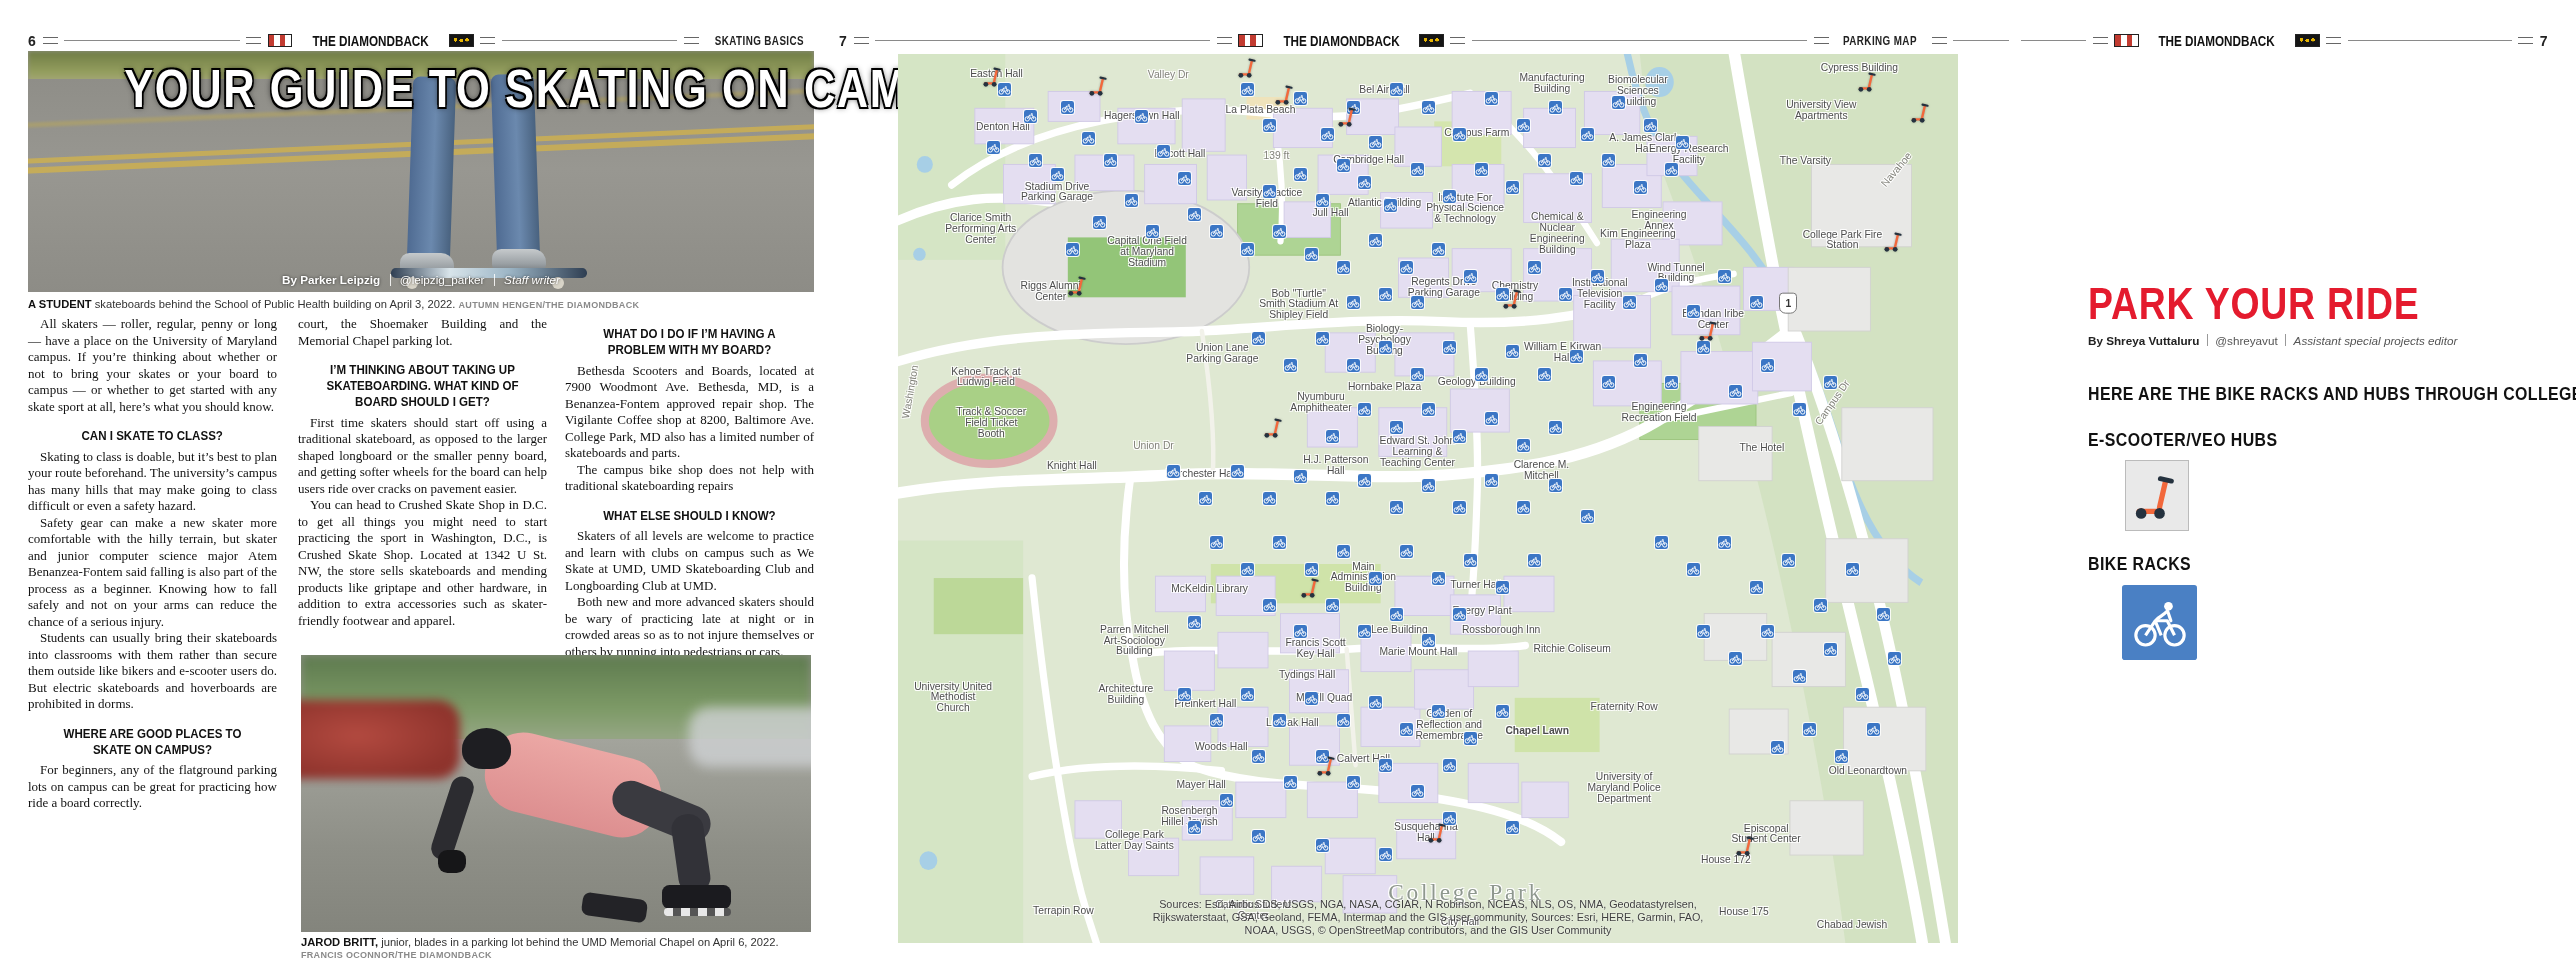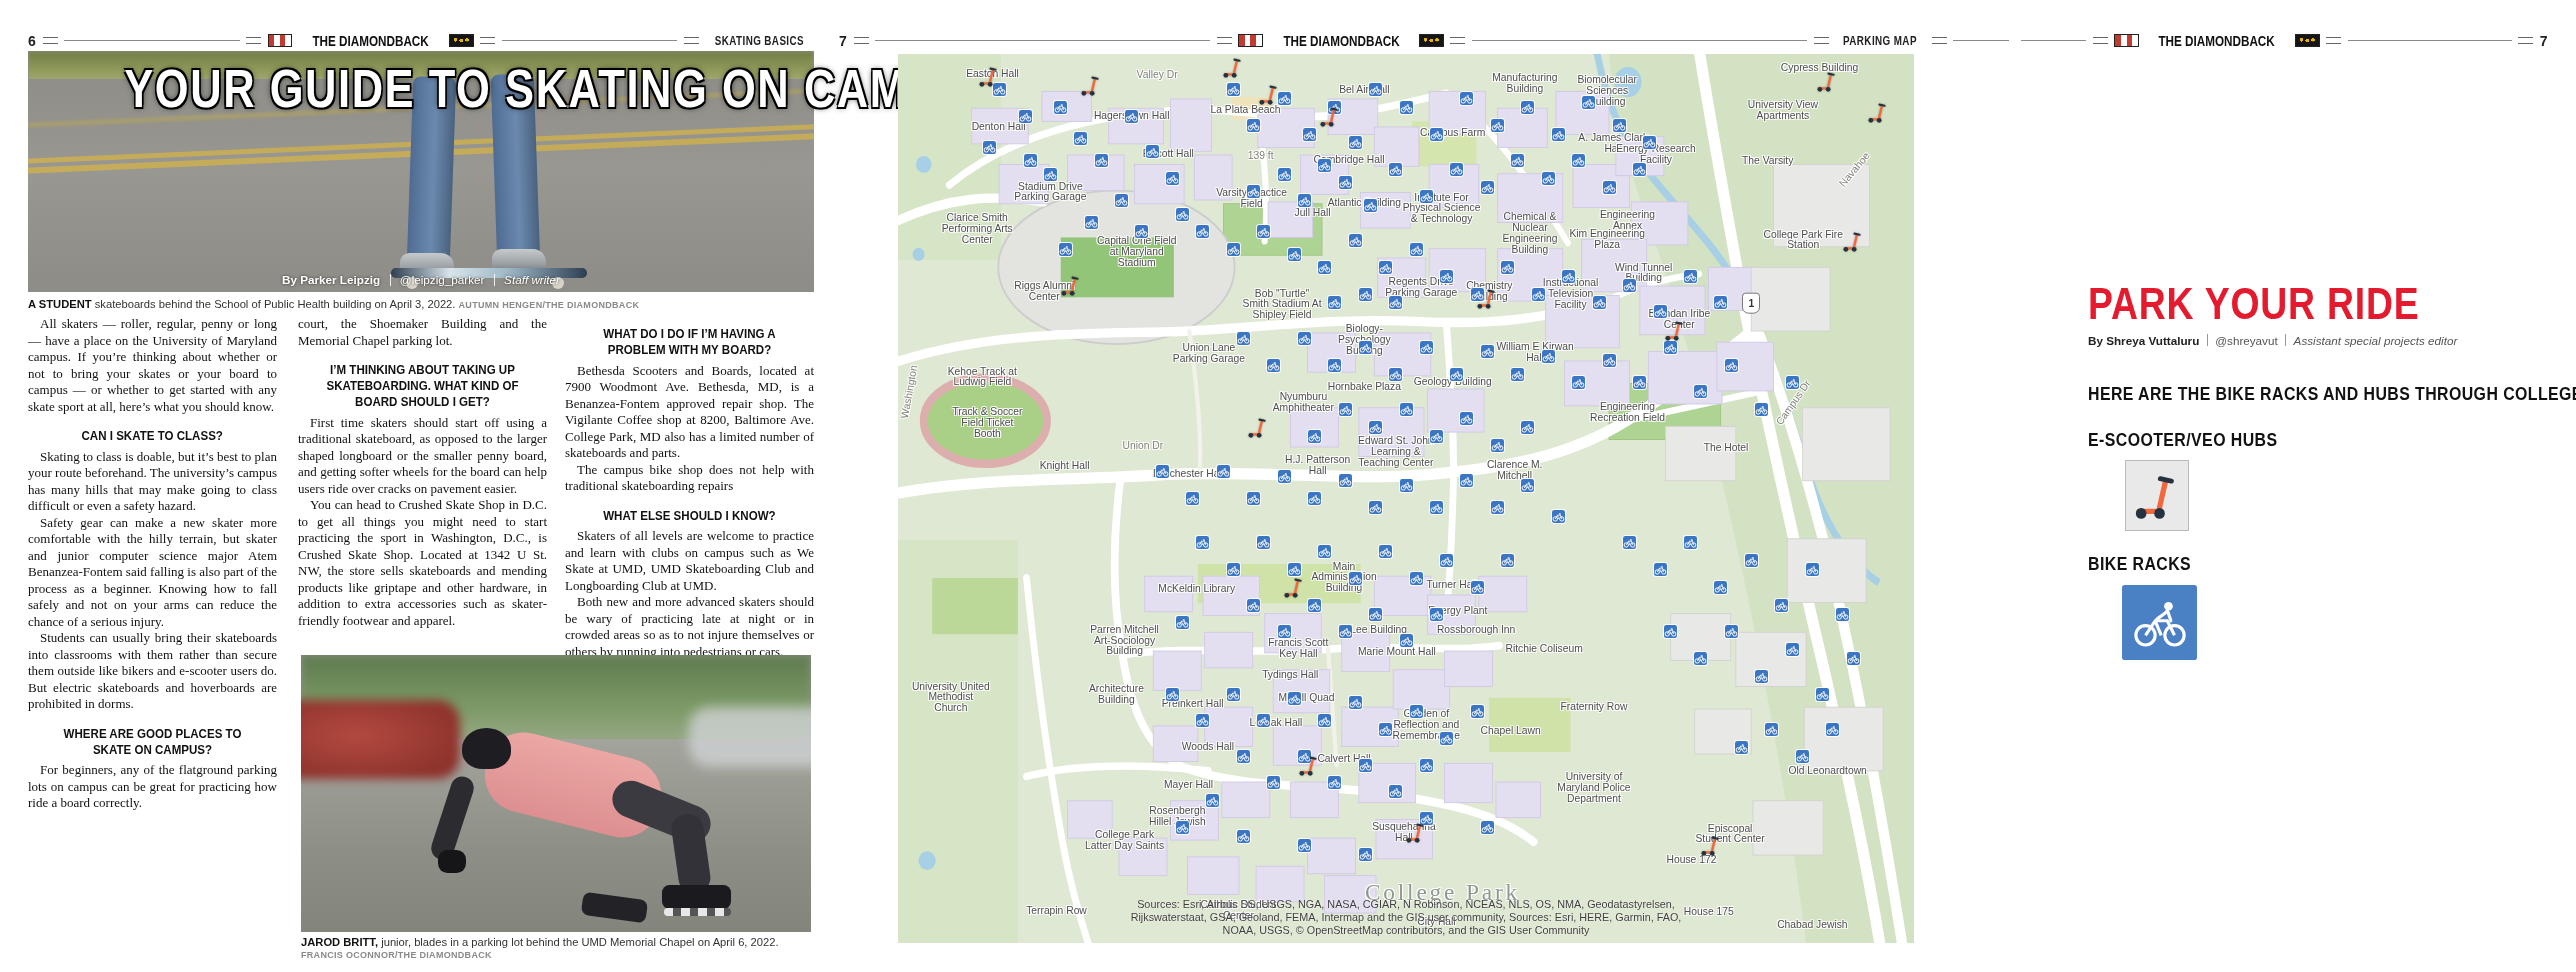--- a/index.html
+++ b/index.html
@@ -74,21 +74,21 @@
      background:linear-gradient(180deg,#eba7a4,#dd8f90);transform:rotate(14deg);}
   .p2-arm{position:absolute;left:140px;top:120px;width:22.5px;height:86px;border-radius:11.2px;background:#2c2c30;transform:rotate(18deg);}
   .p2-glove{position:absolute;left:137px;top:195px;width:28px;height:22.5px;border-radius:9.4px;background:#161618;}
   .p2-thigh{position:absolute;left:309px;top:138px;width:103px;height:37px;border-radius:18.7px;background:#3a3a40;transform:rotate(22deg);}
   .p2-shin{position:absolute;left:374px;top:159px;width:32px;height:79px;border-radius:15px;background:#323238;transform:rotate(-8deg);}
   .p2-skate{position:absolute;left:361px;top:230px;width:69px;height:24px;border-radius:7.5px;background:#1b1b1f;}
   .p2-skate2{position:absolute;left:281px;top:241px;width:65px;height:22.5px;border-radius:7.5px;background:#232327;transform:rotate(8deg);}
   .p2-wheels{position:absolute;left:363px;top:253px;width:67px;height:7.5px;border-radius:3.7px;
      background:repeating-linear-gradient(90deg,#e8e8e8 0 9.4px,#555 9.4px 17px);}
   
-  #map{left:898px;top:54px;width:1016px;height:889px;background:#dfe8d2;overflow:hidden;}
+  #map{left:898px;top:54px;width:1016px;height:889px;background:#dfe8d2;overflow:hidden;padding-left:44px;}
   #map svg{position:absolute;left:0;top:0;width:100%;height:100%;}
   .map-label{position:absolute;transform:translate(-50%,-50%);font-size:10.3px;line-height:10.8px;
      color:#4d4d4d;text-align:center;max-width:80px;white-space:normal;
      text-shadow:-0.9px -0.9px 0 #fff,0.9px -0.9px 0 #fff,-0.9px 0.9px 0 #fff,0.9px 0.9px 0 #fff,0 0 1.9px #fff;pointer-events:none;}
   .map-label.road{color:#82827a;max-width:112px;white-space:nowrap;}
   .map-label.city{font-family:"Liberation Serif",serif;font-size:23.4px;letter-spacing:2.8px;color:#8f988f;white-space:nowrap;max-width:none;margin-left:8px;}
   .bike-marker{position:absolute;width:13px;height:13px;margin:-6.5px 0 0 -6.5px;border-radius:2.3px;
      background:#3b76c5;box-shadow:0 0 0 0.9px rgba(255,255,255,.9);}
   .bike-marker svg{display:block;width:100%;height:100%;}
   .scooter-marker{position:absolute;width:22.5px;height:24px;margin:-12px 0 0 -11.2px;}
@@ -422,21 +422,21 @@
       <div class="map-label" style="left: 49.1%; top: 67.3%;">Marie Mount Hall</div>
       <div class="map-label" style="left: 38.6%; top: 69.9%;">Tydings Hall</div>
       <div class="map-label" style="left: 40.2%; top: 72.4%;">Morrill Quad</div>
       <div class="map-label" style="left: 22.3%; top: 66%;">Parren Mitchell Art-Sociology Building</div>
       <div class="map-label" style="left: 21.5%; top: 72.1%;">Architecture Building</div>
       <div class="map-label" style="left: 29%; top: 73.1%;">Preinkert Hall</div>
       <div class="map-label" style="left: 37.2%; top: 75.3%;">LeFrak Hall</div>
       <div class="map-label" style="left: 30.5%; top: 78%;">Woods Hall</div>
       <div class="map-label" style="left: 43.9%; top: 79.3%;">Calvert Hall</div>
       <div class="map-label" style="left: 52%; top: 75.5%;">Garden of Reflection and Remembrance</div>
-      <div class="map-label" style="left: 60.3%; top: 76.1%;">Chapel Lawn</div>
+      <div class="map-label" style="left: 60.3%; top: 76.1%; font-weight: bold;">Chapel Lawn</div>
       <div class="map-label" style="left: 68.5%; top: 73.4%;">Fraternity Row</div>
       <div class="map-label" style="left: 28.6%; top: 82.2%;">Mayer Hall</div>
       <div class="map-label" style="left: 27.5%; top: 85.8%;">Rosenbergh Hillel Jewish</div>
       <div class="map-label" style="left: 5.2%; top: 72.4%;">University United Methodist Church</div>
       <div class="map-label" style="left: 68.5%; top: 82.6%;">University of Maryland Police Department</div>
       <div class="map-label" style="left: 91.5%; top: 80.7%;">Old Leonardtown</div>
       <div class="map-label" style="left: 49.8%; top: 87.6%;">Susquehanna Hall</div>
       <div class="map-label" style="left: 22.3%; top: 88.5%;">College Park Latter Day Saints</div>
       <div class="map-label" style="left: 33.5%; top: 96.4%;">Catholic Student Center</div>
       <div class="map-label" style="left: 15.6%; top: 96.4%;">Terrapin Row</div>

